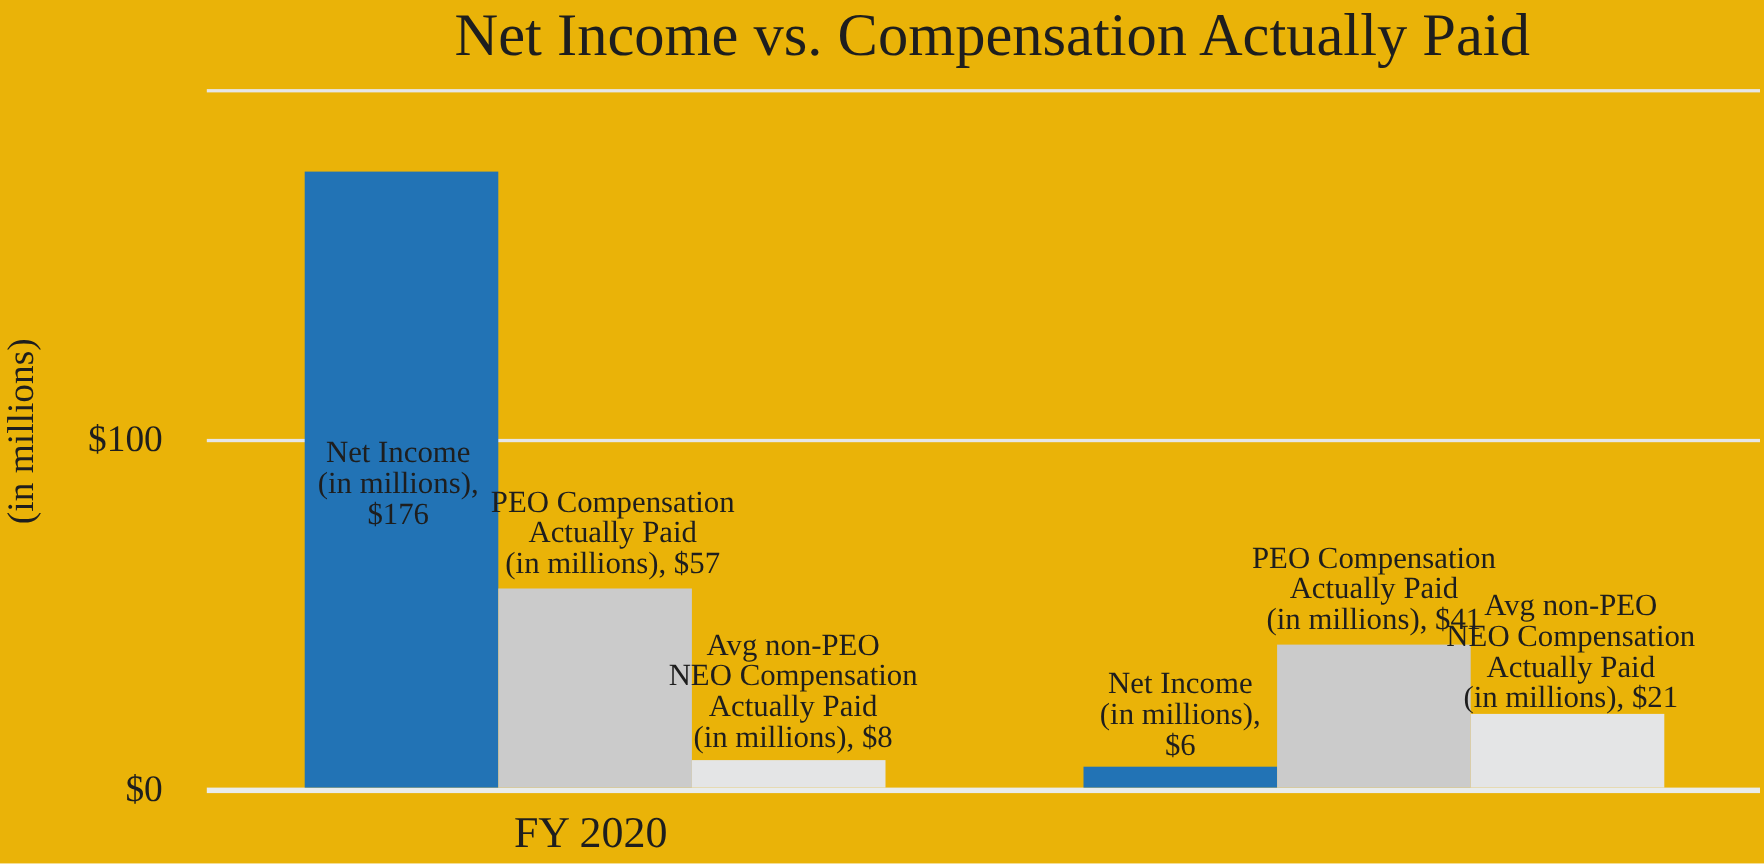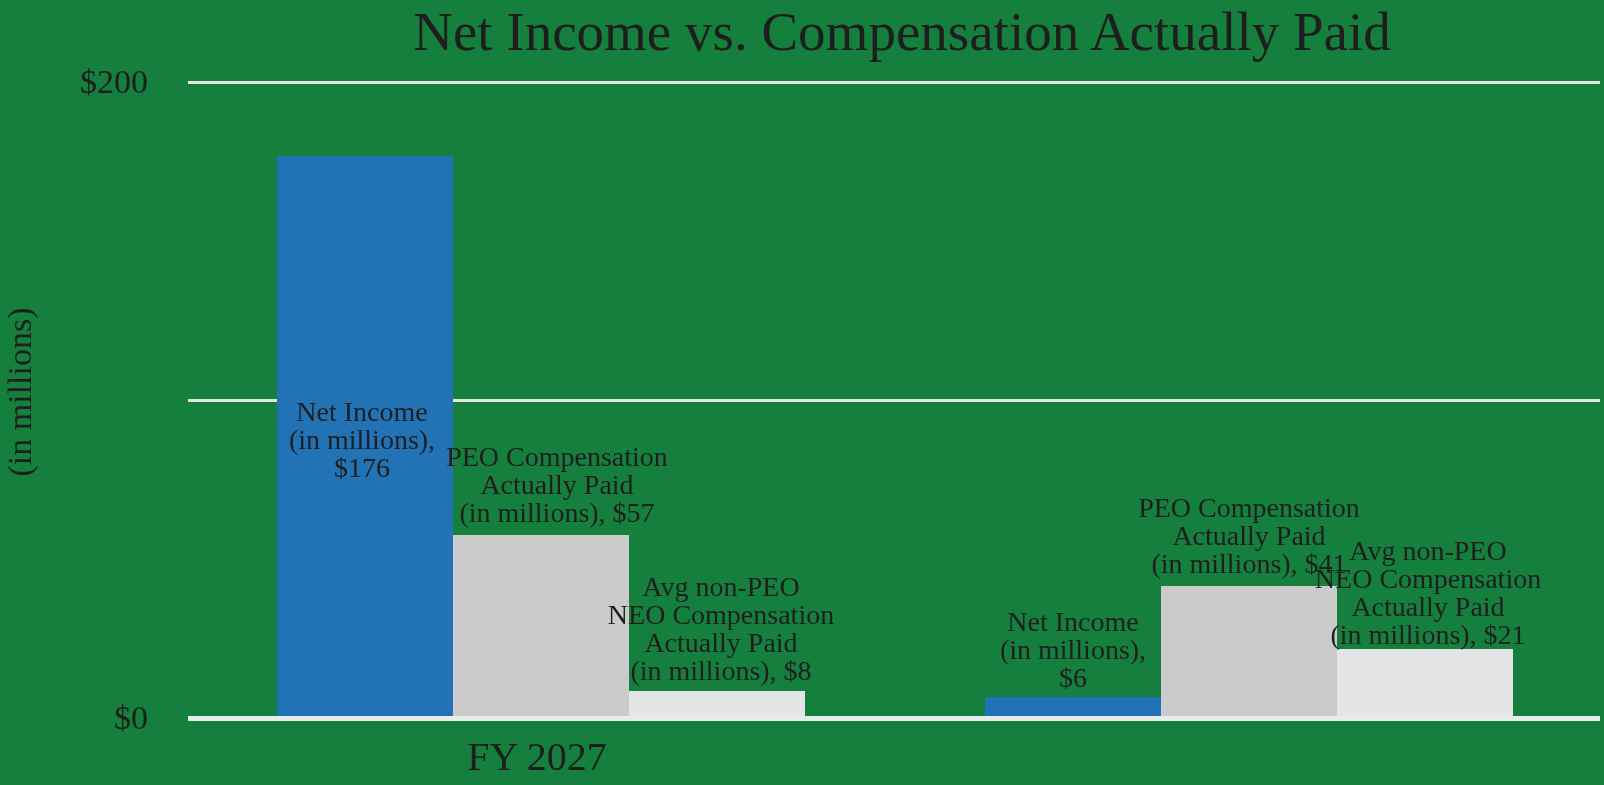--- a/index.html
+++ b/index.html
@@ -1,20 +1,20 @@
 <!DOCTYPE html>
 <html><head>
 <meta charset="utf-8">
 <style>
   html, body { margin: 0; padding: 0; background: #ffffff; }
   .chart-canvas {
     position: relative;
     width: 1604px;
     height: 785px;
-    background: #15803d;
+    background: #eab308;
     overflow: hidden;
     font-family: "Liberation Serif", "DejaVu Serif", serif;
     color: #1e1e1e;
   }
   .chart-title {
     position: absolute;
     left: 200px; right: 0; top: 2px;
     text-align: center;
     font-size: 55px;
     line-height: 60px;
@@ -67,21 +67,21 @@
 <div class="chart-canvas">
 
   <div class="chart-title">Net Income vs. Compensation Actually Paid</div>
 
   <div class="y-axis-title">(in millions)</div>
 
   <div class="gridline" style="top: 81px; background-color: rgb(230, 230, 230);"></div>
   <div class="gridline" style="top: 399px; background-color: rgb(230, 230, 230);"></div>
   <div class="gridline baseline" style="top: 716px; background-color: rgb(233, 236, 236);"></div>
 
-  <div class="y-tick" style="top:62px;">$200</div>
+  <div class="y-tick" style="top:380px;">$100</div>
   <div class="y-tick" style="top:698px;">$0</div>
 
   <div class="bar" style="left: 277px; background-color: rgb(34, 115, 181); height: 560px; top: 156px;"></div>
   <div class="bar" style="left: 453px; background-color: rgb(203, 203, 203); height: 181px; top: 535px;"></div>
   <div class="bar" style="left: 629px; background-color: rgb(228, 229, 230); height: 25px; top: 691px;"></div>
 
   <div class="bar" style="left: 985px; background-color: rgb(34, 115, 181); height: 19px; top: 697px;"></div>
   <div class="bar" style="left: 1161px; background-color: rgb(203, 203, 203); height: 130px; top: 586px;"></div>
   <div class="bar" style="left: 1337px; background-color: rgb(228, 229, 230); height: 67px; top: 649px;"></div>
 
@@ -100,15 +100,15 @@
 (in millions),
 $6</div>
   <div class="bar-label" style="left:1129px; width:240px; top:494px;">PEO Compensation
 Actually Paid
 (in millions), $41</div>
   <div class="bar-label" style="left:1303px; width:250px; top:537px;">Avg non-PEO
 NEO Compensation
 Actually Paid
 (in millions), $21</div>
 
-  <div class="x-cat-label" style="left:387px;  top:733px;">FY 2027</div>
+  <div class="x-cat-label" style="left:387px;  top:733px;">FY 2020</div>
 
 </div>
 
 </body></html>

